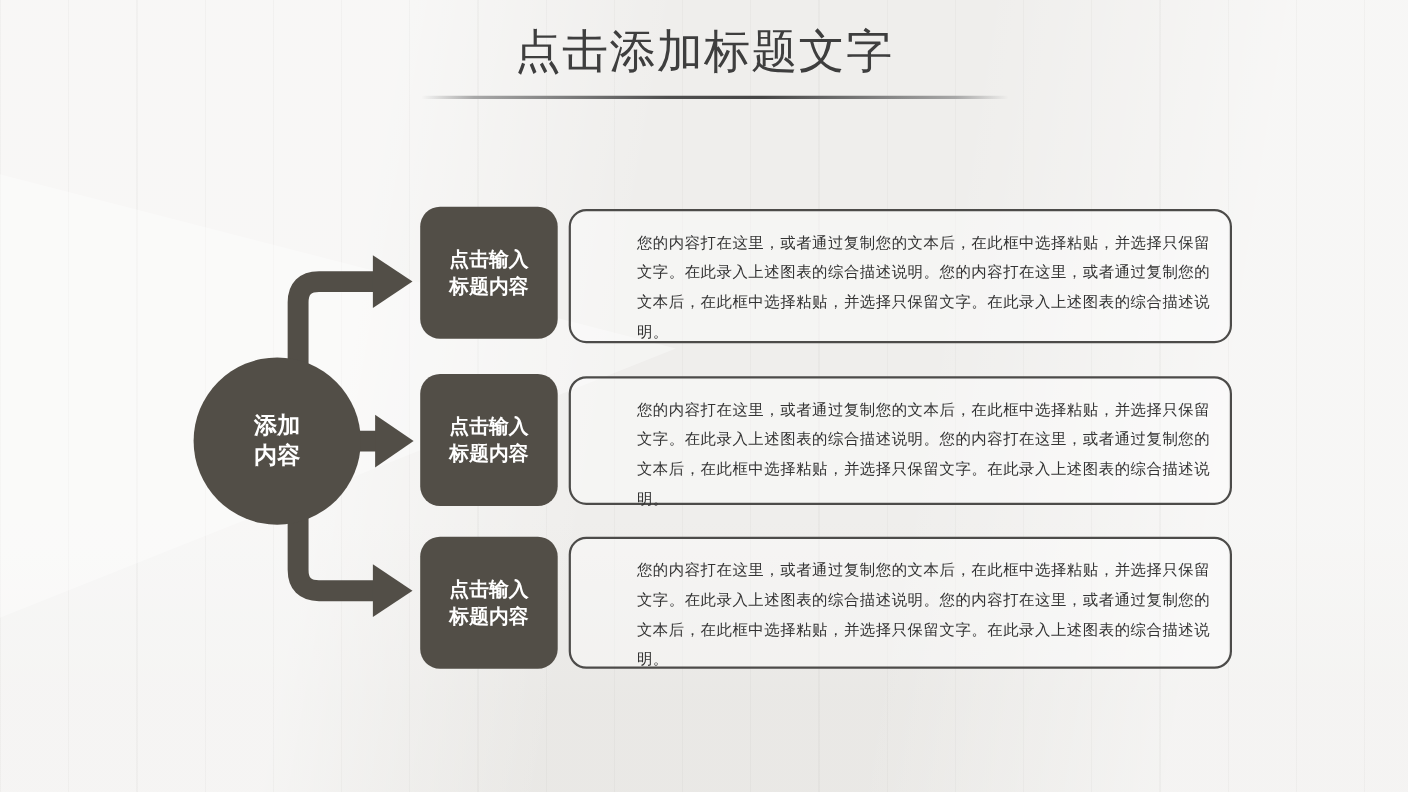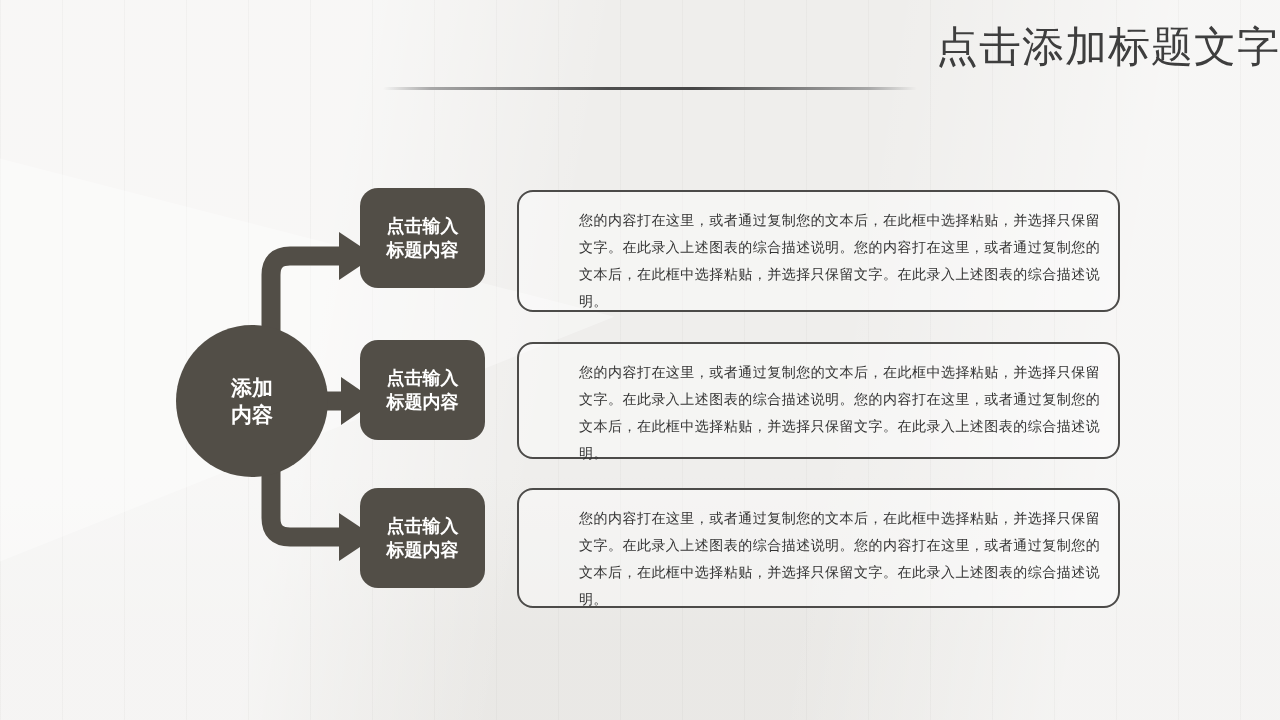--- a/index.html
+++ b/index.html
@@ -14,36 +14,36 @@
     font-family:"Liberation Sans", sans-serif;
   }
   .bg-tri{
     position:absolute;left:0;top:0;width:100%;height:100%;
     background:rgba(255,255,255,0.35);
     clip-path:polygon(0 22%, 48% 44%, 0 78%);
     pointer-events:none;
   }
   .slide-title{
     position:absolute;top:24px;left:0;width:100%;margin:0;
-    text-align:right;font-size:42px;font-weight:500;color:#3e3e3e;
+    text-align:center;font-size:42px;font-weight:500;color:#3e3e3e;
     letter-spacing:1px;line-height:1.1;
   }
   .title-divider{
     position:absolute;top:87px;left:383px;width:534px;height:3px;border-radius:2px;
     background:linear-gradient(90deg, rgba(160,160,160,0) 0%, #a8a8a8 9%, #4e4e4e 42%, #454545 58%, #a8a8a8 91%, rgba(160,160,160,0) 100%);
   }
   .connectors{position:absolute;left:0;top:0;width:1280px;height:720px;}
   .hub-label{
     position:absolute;left:176px;top:325px;width:152px;height:152px;
     display:flex;align-items:center;justify-content:center;text-align:right;
     color:#fff;font-size:21px;line-height:27px;font-weight:bold;
     white-space:pre-line;pointer-events:none;
   }
   .title-box{
-    position:absolute;left:360px;width:125px;height:100px;
+    position:absolute;left:382px;width:125px;height:120px;
     background:#524e47;border-radius:18px;
     display:flex;align-items:center;justify-content:center;text-align:center;
     color:#fff;font-size:18px;line-height:24px;font-weight:bold;
   }
   .title-box .lbl{white-space:pre-line;}
   .desc-box{
     position:absolute;left:517px;width:603px;box-sizing:border-box;
     border:2px solid #4c4b49;border-radius:16px;
     background:rgba(255,255,255,0.40);
     padding-left:40px;

